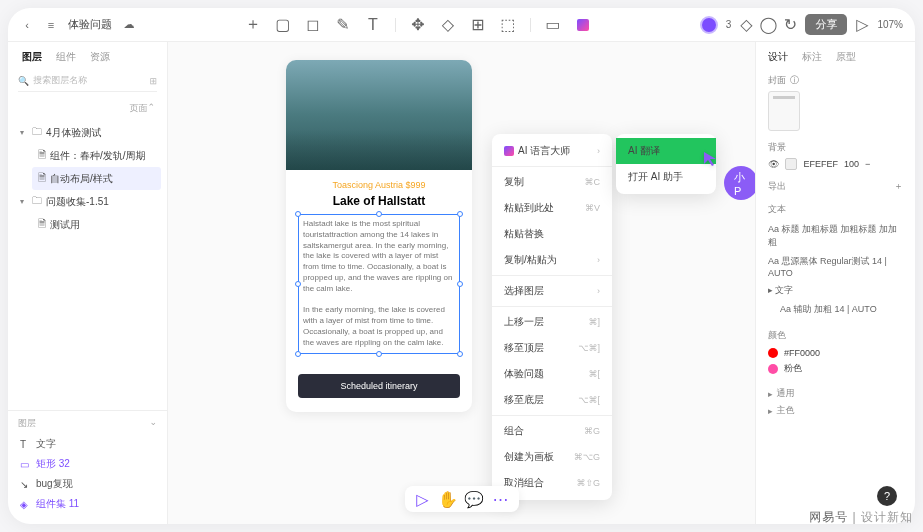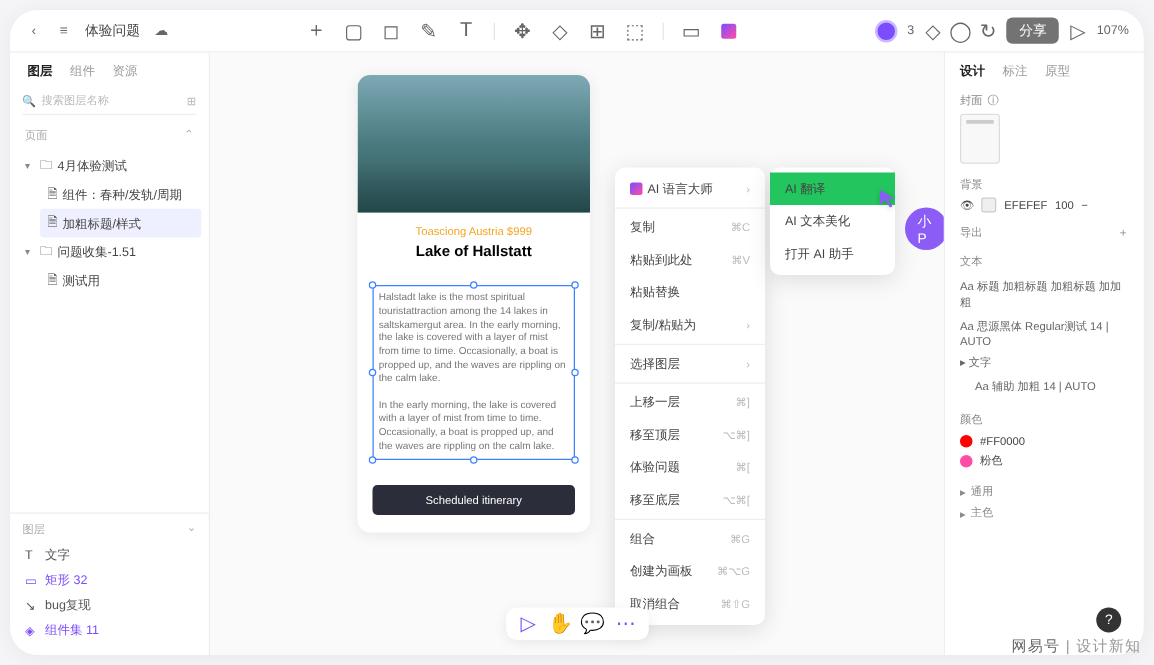--- a/index.html
+++ b/index.html
@@ -15,38 +15,38 @@
 .avatar{width:18px;height:18px;border-radius:50%;background:#7c4dff;border:2px solid #c9b8ff}
 .badge-count{font-size:10px;color:#666}
 .share{background:#737373;color:#fff;font-size:11px;padding:3px 10px;border-radius:5px;cursor:pointer}
 .zoom{font-size:10px;color:#666}
 .main{flex:1;display:flex;overflow:hidden}
 .left{width:160px;border-right:1px solid #eee;display:flex;flex-direction:column;font-size:10px;color:#444}
 .left-tabs{display:flex;gap:14px;padding:8px 14px}
 .left-tabs span{color:#999;cursor:pointer}
 .left-tabs span.active{color:#222;font-weight:600}
 .search{margin:2px 10px 6px;display:flex;align-items:center;gap:4px;color:#bbb;font-size:9px;border-bottom:1px solid #eee;padding-bottom:4px}
-.pages-head{display:flex;justify-content:space-between;padding:4px 12px;color:#aaa;font-size:9px}
+.pages-head{display:flex;justify-content:flex-end;padding:4px 12px;color:#aaa;font-size:9px}
 .tree{padding:2px 6px}
 .tree-item{padding:3px 6px;display:flex;align-items:center;gap:4px;cursor:pointer;border-radius:3px}
 .tree-item.sel{background:#eef0ff}
 .tree-item .chev{font-size:8px;color:#888;width:8px}
 .tree-sub{padding-left:18px}
 .left-bottom{margin-top:auto;border-top:1px solid #eee;padding:6px 10px 10px}
 .lb-head{color:#aaa;font-size:9px;margin-bottom:4px;display:flex;justify-content:space-between}
 .lb-item{padding:3px 2px;display:flex;align-items:center;gap:6px;font-size:10px;color:#555}
 .lb-item.purple{color:#7c4dff}
 .lb-item .ic{width:10px;height:10px;display:inline-block}
 .canvas{flex:1;background:#fafafa;position:relative;overflow:hidden}
 .artboard{position:absolute;left:118px;top:18px;width:186px;background:#fff;border-radius:10px;box-shadow:0 2px 12px rgba(0,0,0,.08);overflow:hidden}
 .art-img{height:110px;background:linear-gradient(180deg,#7da9b5 0%,#4a7a7f 50%,#2d5558 100%);position:relative}
 .art-img::after{content:"";position:absolute;bottom:0;left:0;right:0;height:40px;background:linear-gradient(0deg,rgba(20,50,50,.4),transparent)}
 .art-body{padding:10px 12px}
 .art-tag{color:#f5a623;font-size:9px;text-align:center;margin-bottom:4px}
-.art-title{font-size:12px;font-weight:700;text-align:center;margin-bottom:20px}
+.art-title{font-size:12px;font-weight:700;text-align:center;margin-bottom:6px}
 .art-text{font-size:8px;color:#777;line-height:1.35;border:1px solid #3b82ff;padding:4px;position:relative}
 .handle{position:absolute;width:6px;height:6px;background:#fff;border:1px solid #3b82ff;border-radius:50%}
 .h-tl{top:-4px;left:-4px}.h-tr{top:-4px;right:-4px}.h-bl{bottom:-4px;left:-4px}.h-br{bottom:-4px;right:-4px}
 .h-tm{top:-4px;left:50%;margin-left:-3px}.h-bm{bottom:-4px;left:50%;margin-left:-3px}.h-ml{top:50%;left:-4px;margin-top:-3px}.h-mr{top:50%;right:-4px;margin-top:-3px}
 .art-btn{margin:10px 12px 14px;background:#2b2d3a;color:#fff;text-align:center;font-size:9px;padding:7px;border-radius:4px}
 .ctxmenu{position:absolute;left:324px;top:92px;width:120px;background:#fff;border-radius:8px;box-shadow:0 4px 20px rgba(0,0,0,.12);padding:4px 0;font-size:10px}
 .cm-item{padding:6px 12px;display:flex;align-items:center;justify-content:space-between;cursor:pointer;color:#444}
 .cm-item .sc{color:#bbb;font-size:9px}
 .cm-item .arr{color:#bbb;font-size:9px}
 .cm-sep{height:1px;background:#eee;margin:2px 0}
@@ -56,21 +56,21 @@
 .sm-item{padding:6px 12px;cursor:pointer;color:#444}
 .sm-item.hl{background:#22c55e}
 .cursor{position:absolute;left:534px;top:108px}
 .cursor svg{filter:drop-shadow(0 1px 2px rgba(0,0,0,.2))}
 .bubble{position:absolute;left:556px;top:124px;background:#8b5cf6;color:#fff;font-size:11px;padding:6px 10px;border-radius:50%;width:34px;height:34px;display:flex;align-items:center;justify-content:center}
 .floatbar{position:absolute;left:50%;bottom:12px;transform:translateX(-50%);display:flex;gap:10px;background:#fff;border-radius:8px;padding:5px 10px;box-shadow:0 2px 10px rgba(0,0,0,.08)}
 .floatbar .fb{width:16px;height:16px;color:#7c4dff;display:flex;align-items:center;justify-content:center;cursor:pointer}
 .right{width:160px;border-left:1px solid #eee;padding:8px 12px;font-size:10px;color:#444;overflow:hidden}
 .r-tabs{display:flex;gap:14px;margin-bottom:10px}
 .r-tabs span{color:#999;cursor:pointer}
-.r-tabs span.active{color:#222;font-weight:700}
+.r-tabs span.active{color:#222;font-weight:400}
 .r-sec{margin-bottom:10px}
 .r-label{font-size:9px;color:#888;margin-bottom:4px;display:flex;align-items:center;gap:4px}
 .thumb{width:32px;height:40px;border:1px solid #ddd;border-radius:3px;background:#f8f8f8;position:relative}
 .thumb::before{content:"";position:absolute;top:4px;left:4px;right:4px;height:3px;background:#ccc}
 .bg-row{display:flex;align-items:center;gap:6px;font-size:9px}
 .swatch{width:12px;height:12px;border:1px solid #ccc;border-radius:2px;background:#efefef}
 .font-row{font-size:9px;color:#666;padding:3px 0}
 .color-row{display:flex;align-items:center;gap:6px;font-size:9px;padding:2px 0}
 .dot{width:10px;height:10px;border-radius:50%}
 .help{position:absolute;right:18px;bottom:18px;width:20px;height:20px;border-radius:50%;background:#333;color:#fff;font-size:11px;display:flex;align-items:center;justify-content:center}
@@ -140,21 +140,21 @@
             <span>🗀</span>
             <span>4月体验测试</span>
           </div>
         <div class="tree-sub">
           <div class="tree-item">
               <span>🗎</span>
               <span>组件：春种/发轨/周期</span>
             </div>
           <div class="tree-item sel">
               <span>🗎</span>
-              <span>加粗标题/样式</span>
+              <span>自动布局/样式</span>
             </div>
         </div>
         <div class="tree-item">
             <span class="chev">▾</span>
             <span>🗀</span>
             <span>问题收集-1.51</span>
           </div>
         <div class="tree-sub">
           <div class="tree-item">
               <span>🗎</span>
@@ -264,21 +264,20 @@
             <span class="sc">⌘⌥G</span>
           </div>
         <div class="cm-item">
             <span>取消组合</span>
             <span class="sc">⌘⇧G</span>
           </div>
       </div>
 
       <div class="submenu">
         <div class="sm-item hl">AI 翻译</div>
-        <div class="sm-item">AI 文本美化</div>
         <div class="sm-item">打开 AI 助手</div>
       </div>
 
       <div class="cursor">
         <svg width="18" height="18">
             <path d="M2 2 L2 14 L6 10 L10 16 L12 15 L8 9 L14 9 Z" fill="#8b5cf6"></path>
           </svg>
       </div>
       <div class="bubble">小P</div>
 

